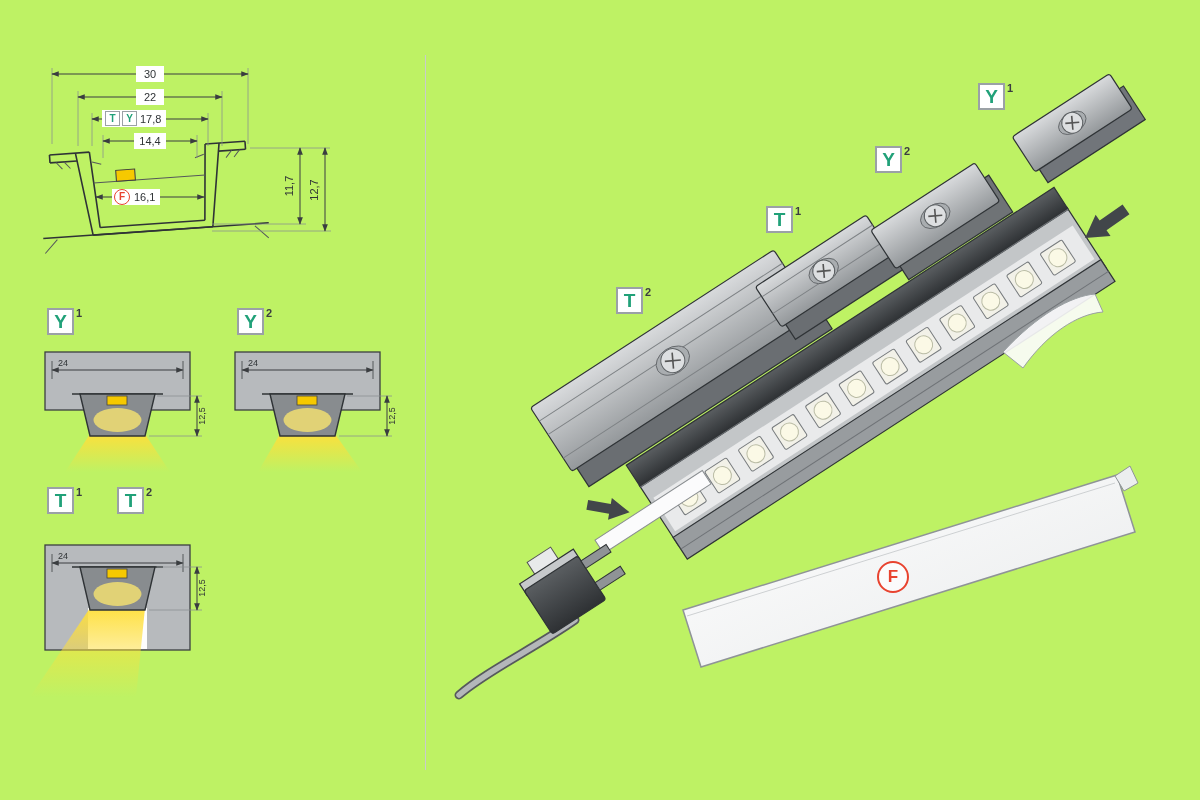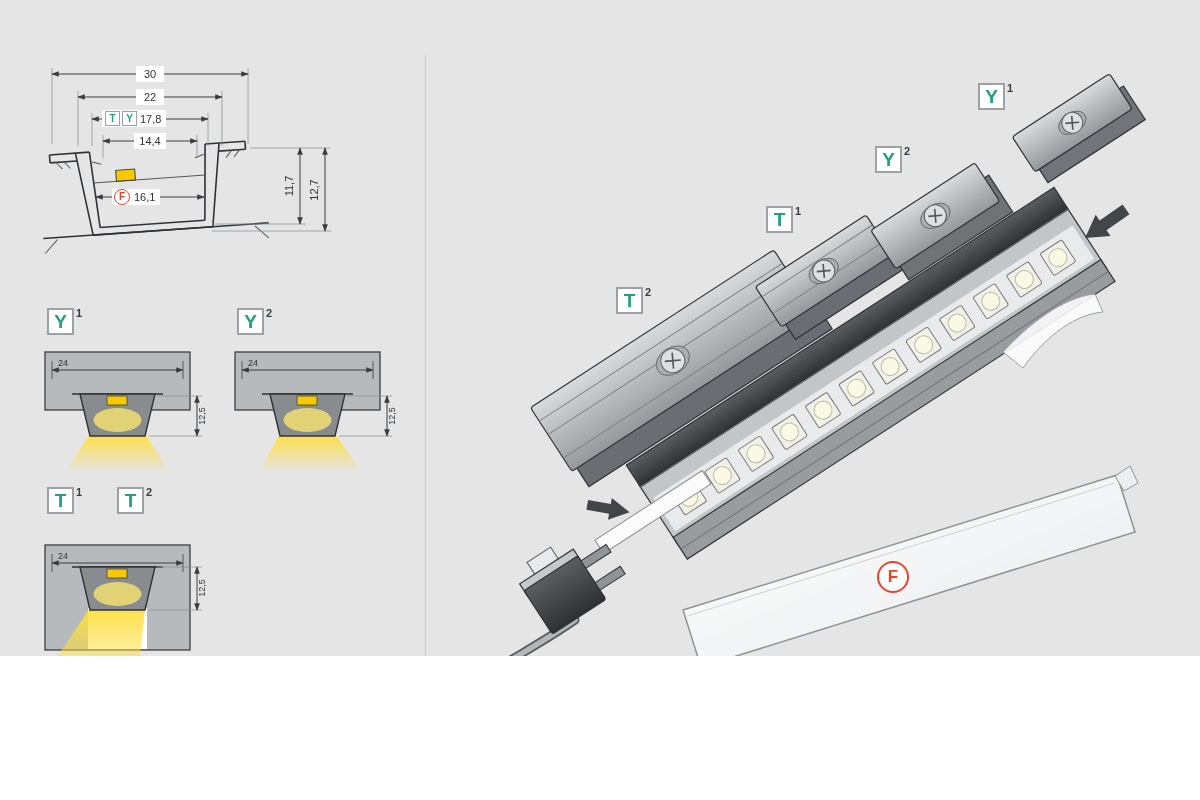--- a/index.html
+++ b/index.html
@@ -1,18 +1,18 @@
 <!DOCTYPE html>
 <html><head>
 <meta charset="utf-8">
 <style>
   *{margin:0;padding:0;box-sizing:border-box}
   html,body{background:#ffffff}
   body{font-family:"Liberation Sans",sans-serif;color:#2f3336}
-  .canvas{position:relative;width:1200px;height:656px;background:#e5e5e5;overflow:hidden}
+  .canvas{position:relative;width:1200px;height:800px;background:#bef264;overflow:hidden}
   .art{position:absolute;top:0;left:0}
   #right-art{left:425px}
   .divider{position:absolute;left:425px;top:55px;width:1px;height:715px;background:#c9cbcd}
 
   .badge{position:absolute;display:flex;align-items:flex-start;line-height:1}
   .bbox{width:27px;height:27px;border:2px solid #9ba1a6;background:#fff;display:flex;align-items:center;justify-content:center}
   .bletter{color:#21a179;font-weight:bold;font-size:19px}
   .bsup{font-size:11px;color:#3a3d40;margin-left:2px;font-weight:bold}
 
   .badge-f{position:absolute;width:32px;height:32px;border:2px solid #e8432f;border-radius:50%;

